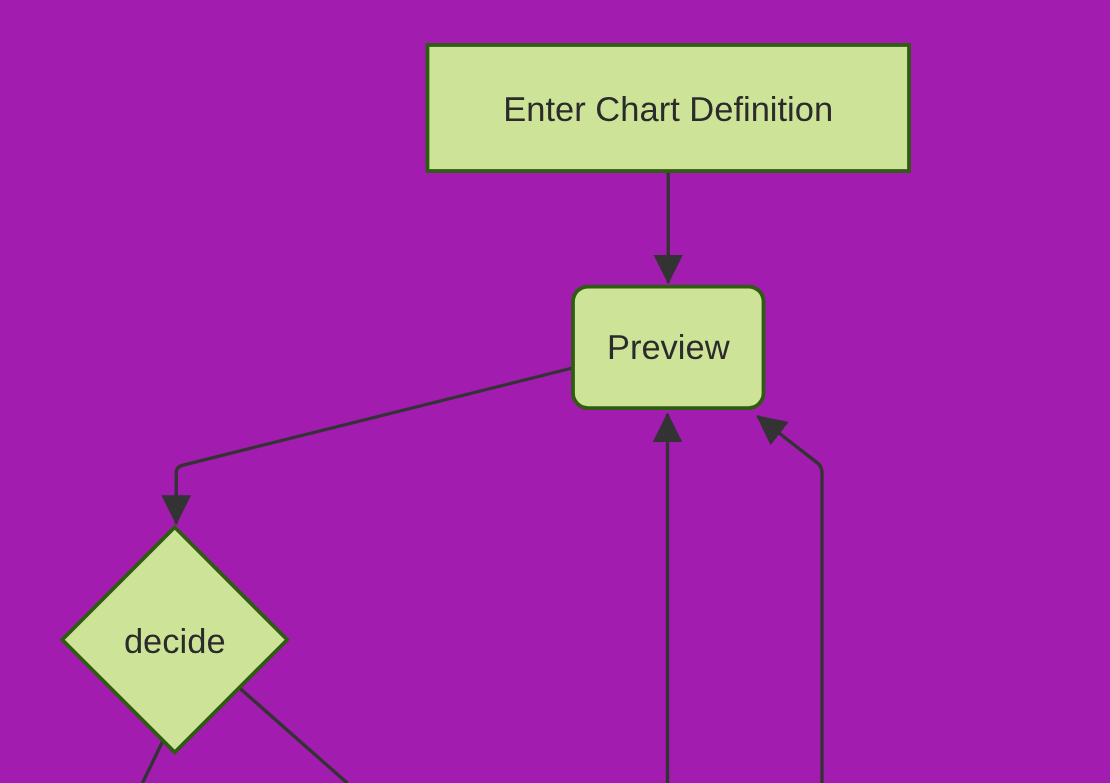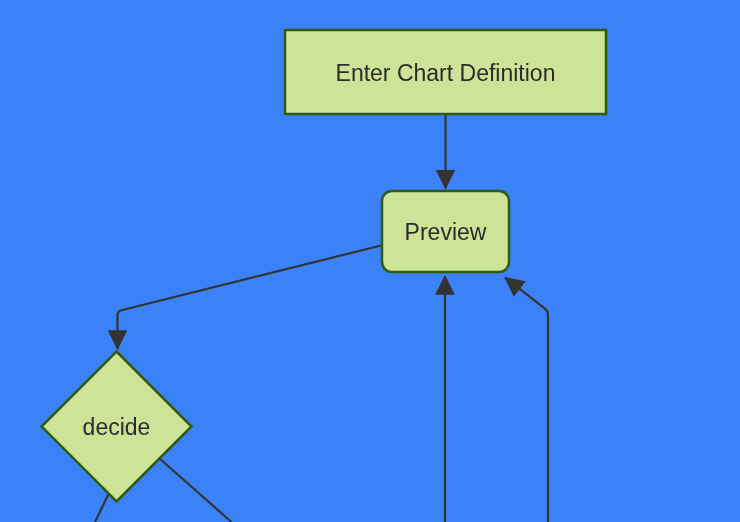--- a/index.html
+++ b/index.html
@@ -4,21 +4,21 @@
 <style>
   html, body {
     margin: 0;
     padding: 0;
     background: #ffffff;
   }
   .stage {
     position: relative;
     width: 740px;
     height: 522px;
-    background: #3b82f6;
+    background: #a21caf;
     overflow: hidden;
     font-family: "Liberation Sans", "DejaVu Sans", sans-serif;
   }
   svg { display: block; }
   .edge {
     fill: none;
     stroke-width: 2.2px;
   }
   .node-shape {
     stroke-width: 2.5px;

